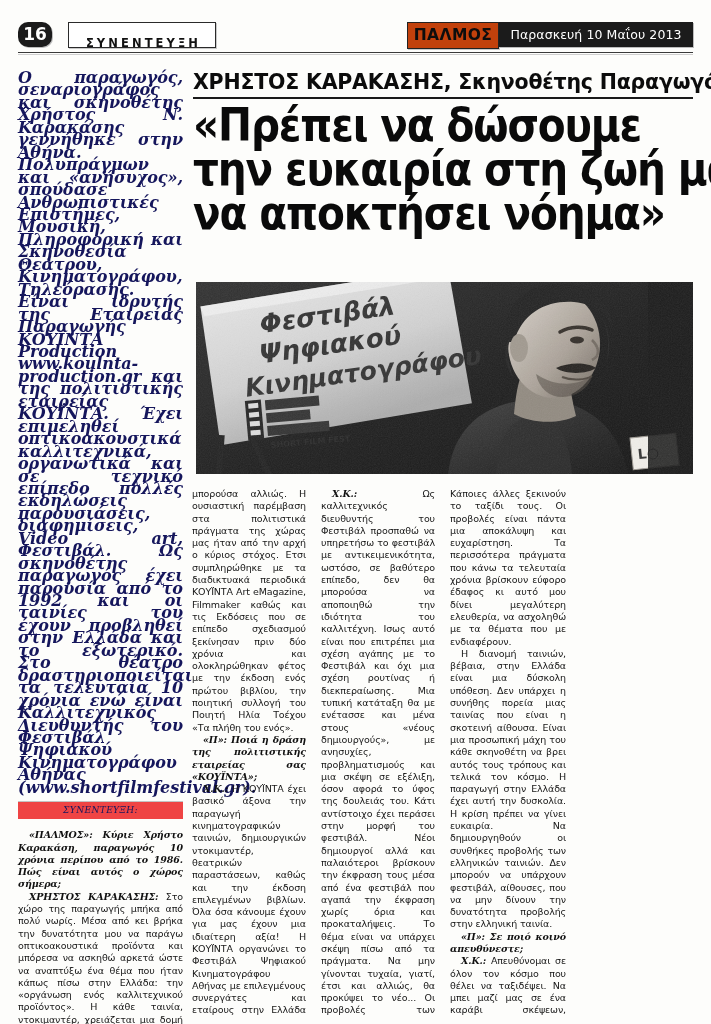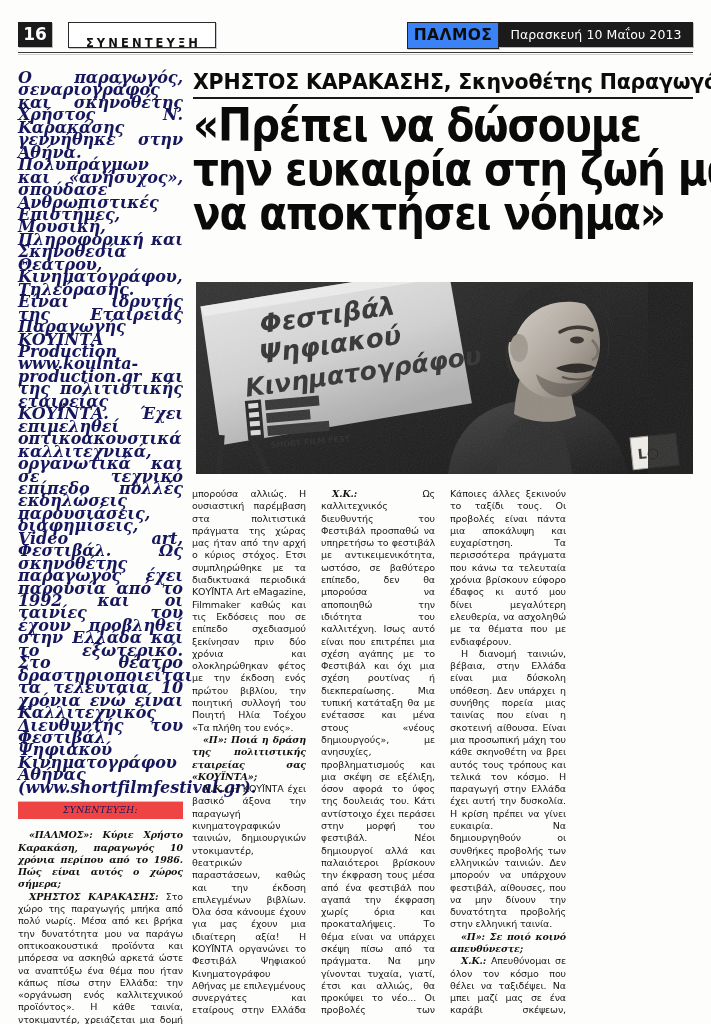--- a/index.html
+++ b/index.html
@@ -39,20 +39,21 @@
     width: 34px;
     height: 25px;
     background: #1b1b1b;
     color: #ffffff;
     font-weight: bold;
     font-size: 17px;
     line-height: 25px;
     text-align: center;
     letter-spacing: 0px;
     box-shadow: 1px 1px 0 #bdbdbd;
+    border-radius: 10px;
   }
   .section-box {
     position: absolute;
     left: 68px;
     top: 0px;
     width: 146px;
     height: 24px;
     border: 1px solid #2a2a2a;
     background: #ffffff;
     box-shadow: 1px 1px 0 #c9c9c9;
@@ -84,21 +85,21 @@
     height: 1px;
     background: #cfcfcf;
   }
   .brand-box {
     position: absolute;
     left: 407px;
     top: 0px;
     width: 90px;
     height: 25px;
     border: 1px solid #222;
-    background: #3b82f6;
+    background: #c2410c;
     box-shadow: 1px 1px 0 #c9c9c9;
   }
   .brand-label {
     display: block;
     text-align: center;
     line-height: 25px;
     font-size: 15.5px;
     font-weight: bold;
     letter-spacing: 0.4px;
     color: #0d0d0d;

